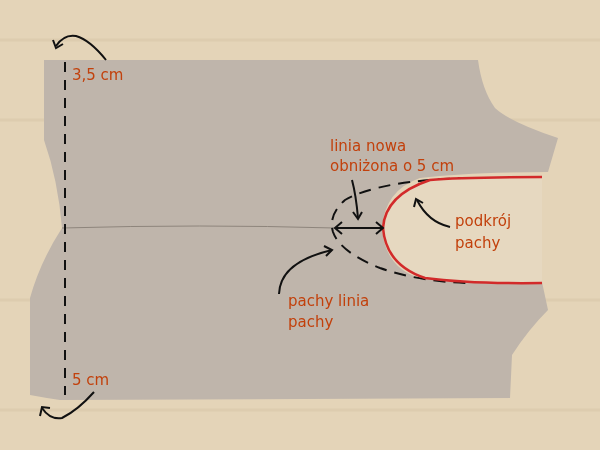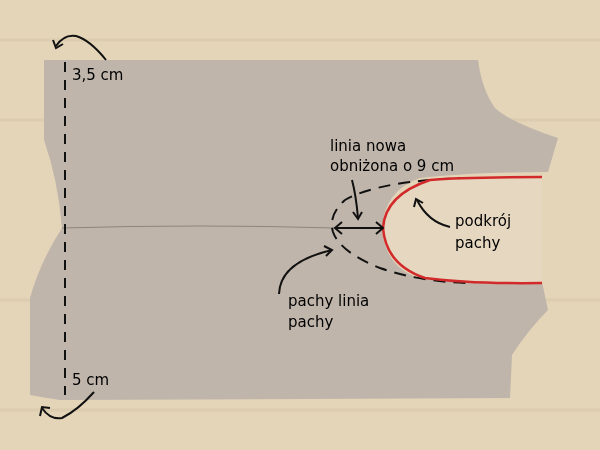--- a/index.html
+++ b/index.html
@@ -1,18 +1,18 @@
 <!DOCTYPE html>
 <html><head>
   <meta charset="utf-8">
   <style>
     html, body { margin: 0; padding: 0; }
     body { width: 600px; height: 450px; overflow: hidden; background: #e4d4b8; position: relative; font-family: "DejaVu Sans", sans-serif; }
     .canvas { position: absolute; left: 0; top: 0; width: 600px; height: 450px; }
-    .label { position: absolute; color: #000000; font-size: 15px; line-height: 19px; white-space: nowrap; }
+    .label { position: absolute; color: #c2410c; font-size: 15px; line-height: 19px; white-space: nowrap; }
   </style>
 </head>
 <body>
 
 <svg class="canvas" viewBox="0 0 600 450" xmlns="http://www.w3.org/2000/svg">
 
   <rect x="0" y="0" width="600" height="450" fill="#e4d4b8"></rect>
   <path d="M0 40 H600 M0 120 H600 M0 300 H600 M0 410 H600" stroke="#d9c8aa" stroke-width="3" opacity="0.6"></path>
 
   <path d="M44 60 L478 60 Q482 90 495 108 Q510 122 558 138 L548 172 Q470 172 420 178 Q385 190 382 228 Q385 268 420 278 Q470 282 542 282 L548 310 Q528 330 512 355 L510 398 L60 400 Q46 398 30 395 L30 298 Q40 262 62 228 Q58 180 44 140 Z" fill="#bfb5ab"></path>
@@ -39,17 +39,17 @@
   <path d="M450 227 Q428 222 417 200" stroke="#111" stroke-width="2" fill="none"></path>
   <path d="M414 207 L416 199 L423 203" stroke="#111" stroke-width="2" fill="none"></path>
 
   <path d="M279 294 Q280 262 332 250" stroke="#111" stroke-width="2" fill="none"></path>
   <path d="M324 246 L332 250 L326 256" stroke="#111" stroke-width="2" fill="none"></path>
 </svg>
 
 <div class="label" style="left:72px; top:66px;">3,5 cm</div>
 <div class="label" style="left:72px; top:351px;margin-top:20px;">5 cm</div>
 <div class="label" style="left:330px; top:137px;">linia nowa</div>
-<div class="label" style="left:330px; top:157px;">obniżona o 9 cm</div>
+<div class="label" style="left:330px; top:157px;">obniżona o 5 cm</div>
 <div class="label" style="left:455px; top:212px;">podkrój</div>
 <div class="label" style="left:455px; top:234px;">pachy</div>
 <div class="label" style="left:288px; top:292px;">pachy linia</div>
 <div class="label" style="left:288px; top:313px;">pachy</div>
 
 </body></html>

